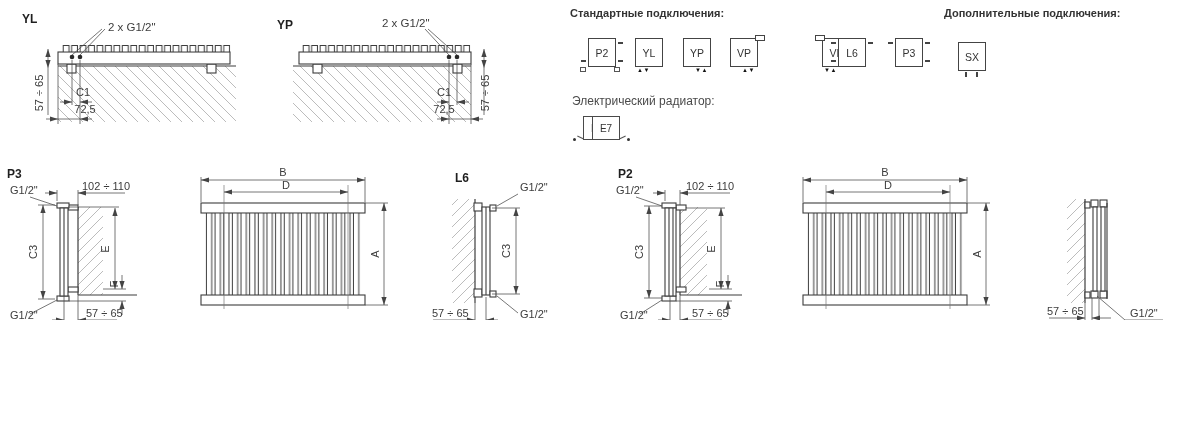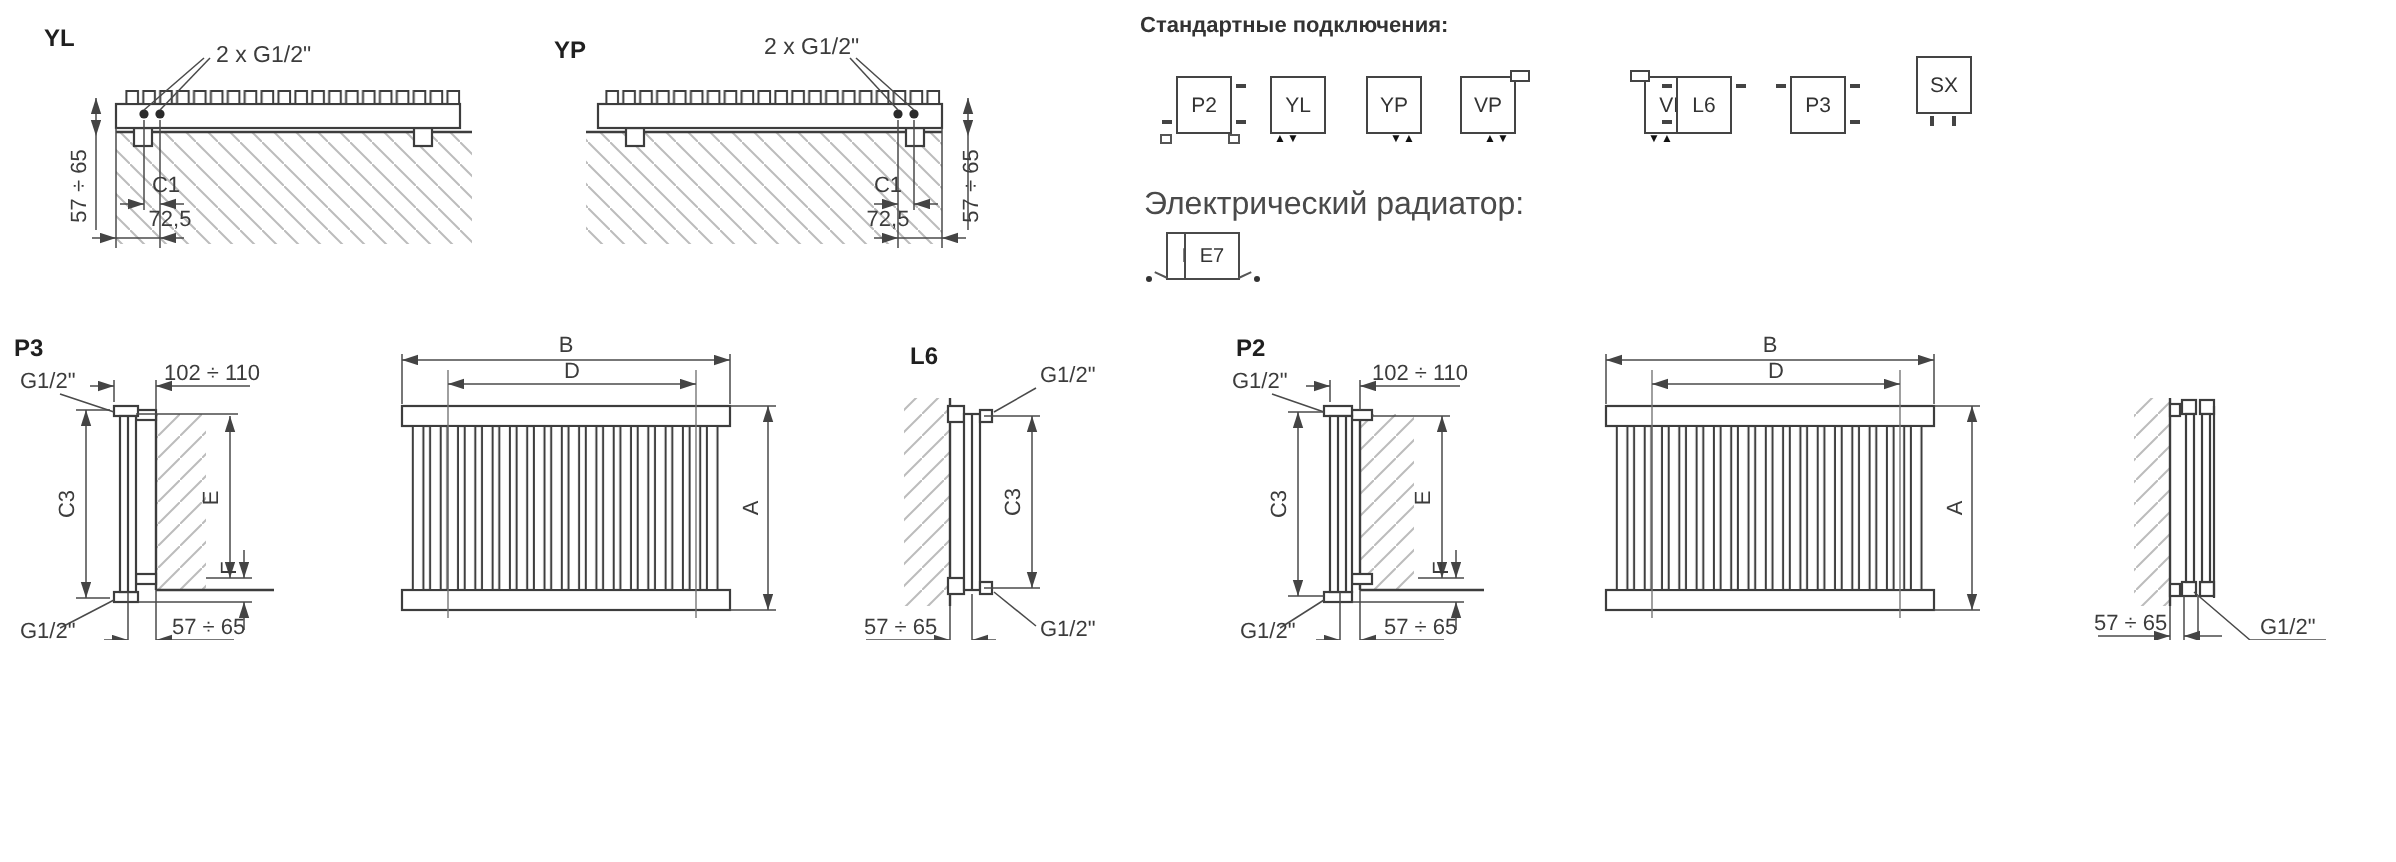--- a/index.html
+++ b/index.html
@@ -1,21 +1,21 @@
 <!DOCTYPE html>
 <html><head>
 <meta charset="utf-8">
 <style>
   html,body{margin:0;padding:0;background:#fff;}
   .canvas{position:relative;width:1198px;height:320px;background:#fff;overflow:hidden;
           font-family:"Liberation Sans",sans-serif;color:#333;}
   .abs{position:absolute;}
   .dtitle{position:absolute;font-size:12px;font-weight:bold;color:#1f1f1f;}
   .header{position:absolute;font-size:11px;font-weight:600;color:#333;white-space:nowrap;}
-  .sublabel{position:absolute;font-size:16px;color:#4a4a4a;white-space:nowrap;}
+  .sublabel{position:absolute;font-size:12px;color:#4a4a4a;white-space:nowrap;}
   .cbox{position:absolute;width:26px;height:27px;border:1.4px solid #444;background:#fff;
         display:flex;align-items:center;justify-content:center;font-size:10.5px;color:#333;}
   .ebox{position:absolute;width:26px;height:22px;border:1.3px solid #4a4a4a;background:#fff;
         display:flex;align-items:center;justify-content:center;font-size:10px;color:#333;}
   .tk{position:absolute;width:5px;height:1.6px;background:#444;}
   .tkv{position:absolute;width:1.6px;height:5px;background:#444;}
   .tri{position:absolute;font-size:6px;line-height:6px;color:#111;letter-spacing:0.5px;white-space:nowrap;}
   .vent{position:absolute;width:8px;height:4px;border:1.2px solid #444;background:#fff;}
   .plug{position:absolute;width:4px;height:3px;border:1px solid #555;background:#fff;}
   .edot{position:absolute;width:3px;height:3px;border-radius:50%;background:#333;}
@@ -119,20 +119,21 @@
       <line x1="177" y1="114" x2="199" y2="114"></line>
     </g>
     <text class="big" x="110" y="22">2 x G1/2"</text>
     <text x="217" y="88" text-anchor="middle" transform="rotate(-90,217,88)">57 ÷ 65</text>
     <text x="172" y="91" text-anchor="middle">C1</text>
     <text x="172" y="108" text-anchor="middle">72,5</text>
   </svg>
 </div>
 
 <div class="header" style="left:570px;top:7px">Стандартные подключения:</div>
+<div class="header" style="left:944px;top:7px">Дополнительные подключения:</div>
 
 <div class="cbox" style="left:588px;top:38px">
   <span>P2</span>
   <i class="tk" style="left:29px;top:3px"></i>
       <i class="tk" style="left:29px;top:21px"></i>
       <i class="tk" style="left:-8px;top:21px"></i>
   <i class="plug" style="left:-9px;top:28px"></i>
       <i class="plug" style="left:25px;top:28px"></i>
 </div>
 <div class="cbox" style="left:635px;top:38px">
@@ -158,21 +159,21 @@
   <i class="tk" style="left:-8px;top:3px"></i>
       <i class="tk" style="left:-8px;top:21px"></i>
       <i class="tk" style="left:29px;top:3px"></i>
 </div>
 <div class="cbox" style="left:895px;top:38px">
   <span>P3</span>
   <i class="tk" style="left:-8px;top:3px"></i>
       <i class="tk" style="left:29px;top:3px"></i>
       <i class="tk" style="left:29px;top:21px"></i>
 </div>
-<div class="cbox" style="left:958px;top:28px">
+<div class="cbox" style="left:958px;top:42px">
   <span>SX</span>
   <i class="tkv" style="left:6px;top:29px"></i>
       <i class="tkv" style="left:17px;top:29px"></i>
 </div>
 
 <div class="sublabel" style="left:572px;top:94px">Электрический радиатор:</div>
 <div class="ebox" style="left:583px;top:116px">
   <span>E2</span>
   <i class="eline" style="left:-7px;top:20px;transform:rotate(25deg)"></i>
       <i class="edot" style="left:-11px;top:21px"></i>

